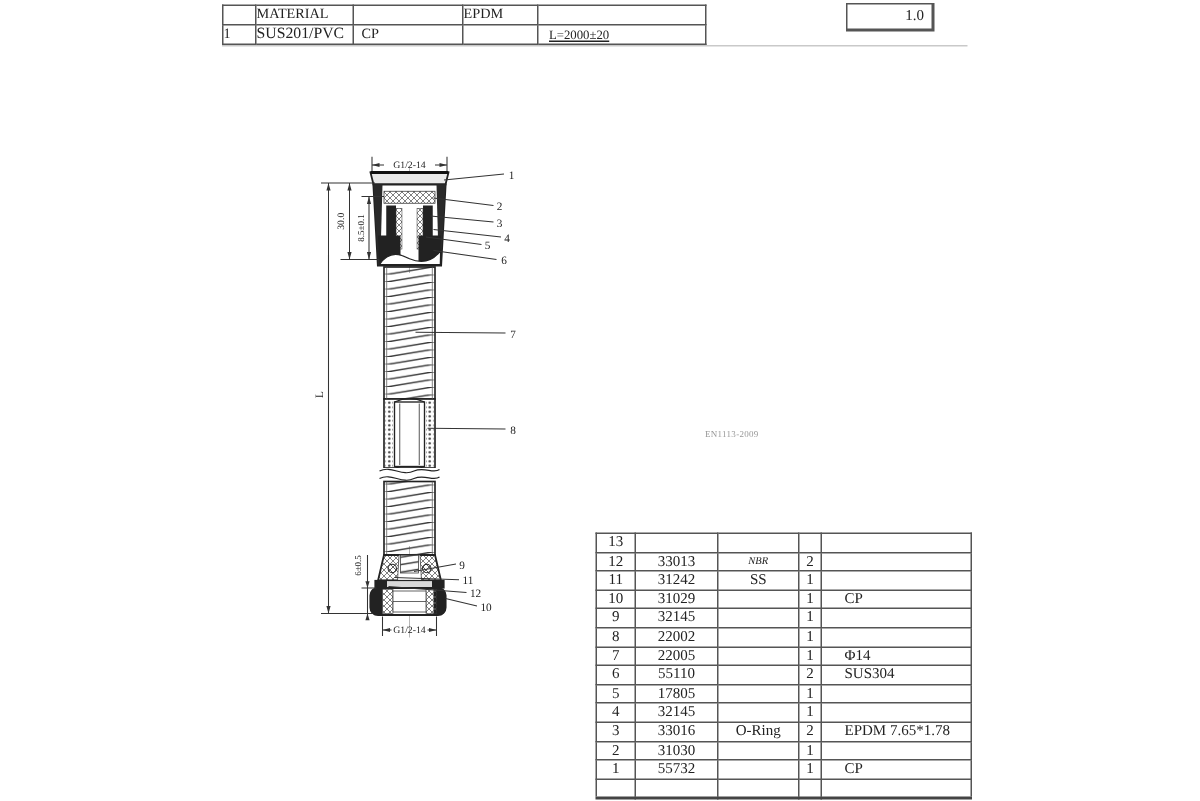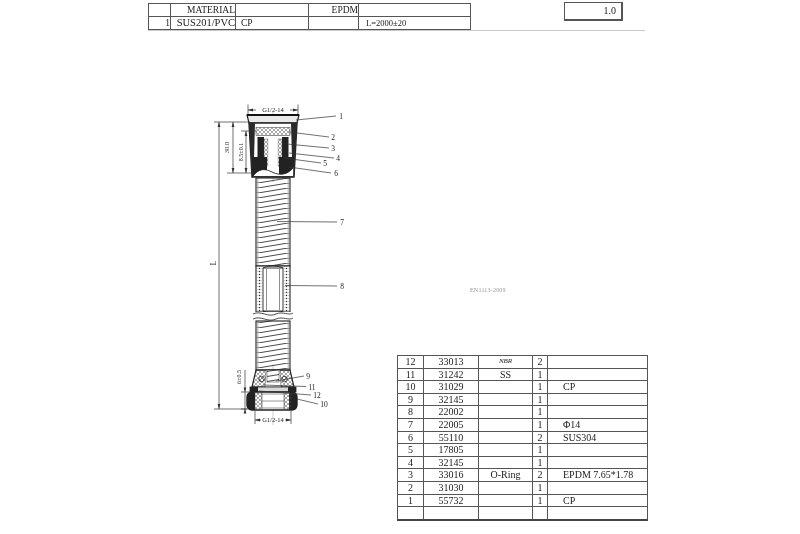--- a/index.html
+++ b/index.html
@@ -5,24 +5,24 @@
   html,body{margin:0;padding:0;background:#fff;}
   body{width:800px;height:534px;position:relative;overflow:hidden;
        font-family:"Liberation Serif","DejaVu Serif",serif;color:#222;}
   .abs{position:absolute;}
 
   
   table{border-collapse:collapse;table-layout:fixed;}
   #hdr{left:148px;top:3px;width:322px;}
   #hdr td{border:1px solid #555;height:12px;padding:0;font-size:9.5px;
           line-height:12px;overflow:hidden;white-space:nowrap;}
-  #hdr .c{text-align:right;}
+  #hdr .c{text-align:left;}
   #hdr .mat{font-size:10.5px;}
   #hdr .lpad{padding-left:5px;}
-  #hdr .len{font-size:8.5px;padding-left:7px;}
+  #hdr .len{font-size:8.5px;padding-left:7px;text-decoration:underline;}
 
   #grayline{left:148px;top:30px;width:497px;height:1px;background:#c9c9c9;}
 
   
   #scalebox{left:564px;top:2px;width:51px;height:16px;border:1px solid #555;
             border-right-width:2px;border-bottom-width:2px;font-size:10px;
             line-height:15px;text-align:right;padding-right:5px;}
 
   
   #stdnote{left:470px;top:287px;font-size:6px;color:#999;letter-spacing:.2px;}
@@ -187,20 +187,27 @@
 
 <table id="parts" class="abs">
   <colgroup>
       <col style="width:26px">
       <col style="width:55px">
       <col style="width:54px">
       <col style="width:15px">
       <col style="width:100px">
     </colgroup>
   <tbody>
+      <tr>
+        <td>13</td>
+        <td></td>
+        <td class="nm"></td>
+        <td></td>
+        <td class="rm"></td>
+      </tr>
   <tr>
         <td>12</td>
         <td>33013</td>
         <td class="nm small">NBR</td>
         <td>2</td>
         <td class="rm"></td>
       </tr>
   <tr>
         <td>11</td>
         <td>31242</td>

